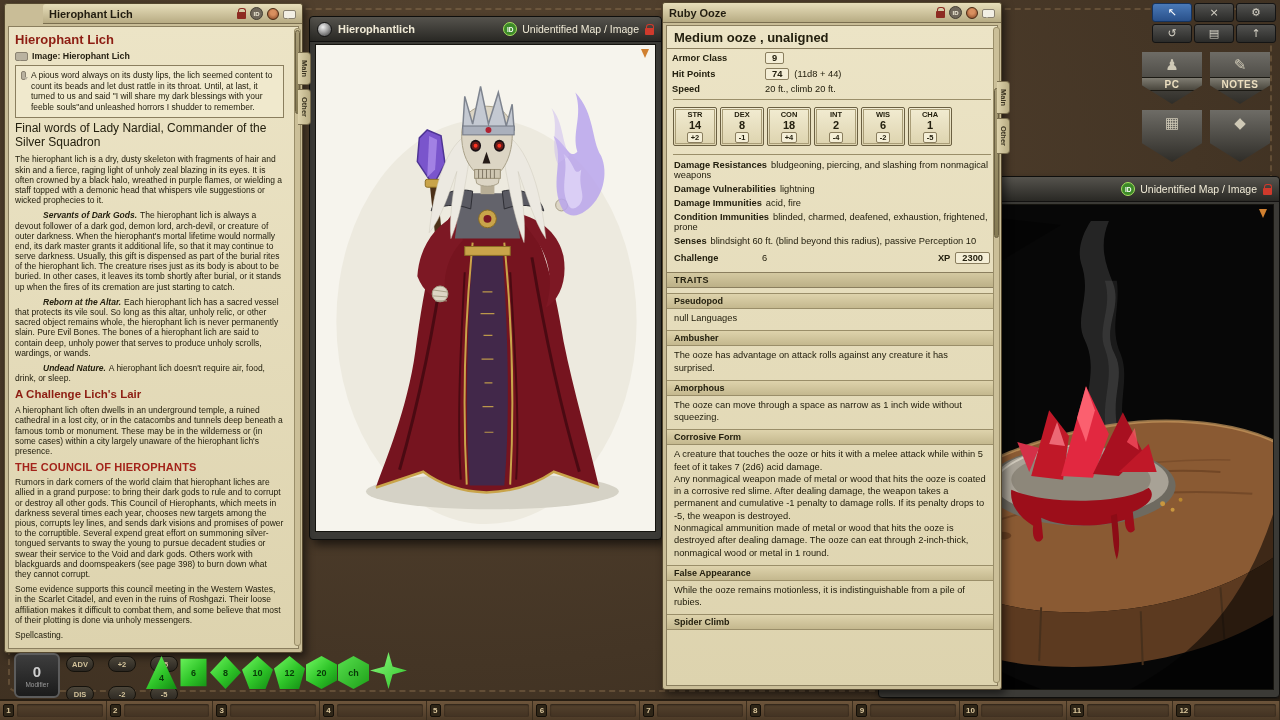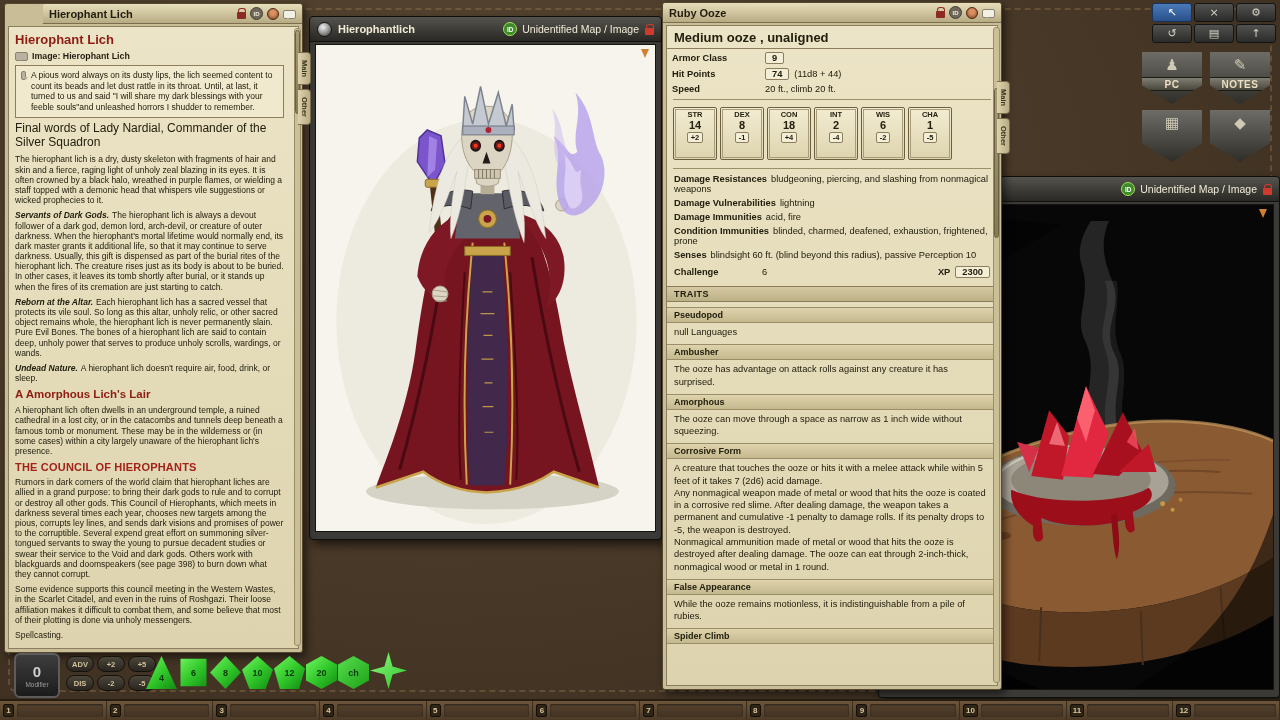--- a/index.html
+++ b/index.html
@@ -58,35 +58,35 @@
   .lich-win .side-tabs { top:48px; right:-9px; }
   h1.red { font-size:13px; color:#8d1d12; margin:1px 0 3px; }
   h2.red { font-size:11.5px; color:#8d1d12; margin:4px 0 3px; }
   h3.red { font-size:11px; color:#a3231a; margin:4px 0 3px; letter-spacing:.2px; }
   .imgrow { display:flex; align-items:center; gap:4px; margin:1px 0 4px; font-weight:bold; font-size:8.8px; color:#221d10; cursor:pointer; }
   .quote { display:flex; gap:5px; border:1px solid #8a7e5e; background:#f0e9cd; padding:4px 5px; margin:2px 0 3px; }
   .quote .qtext { font-size:8.5px; line-height:1.25; }
   .attrib { font-size:12px; margin:0 0 5px; }
   .para { margin:0 0 5px; }
   .para .lead { font-style:italic; }
-  .para .lead:not(:empty) { margin-right:3px; }
+  .para .lead:not(:empty) { margin-right:3px;margin-left:28px; }
 
   
   .ooze-win { left:662px; top:2px; width:340px; height:688px; z-index:3; }
   .ooze-win .pbody { font-size:9.3px; color:#24200f; }
   .ooze-win .side-tabs { top:78px; right:-9px; }
   .typeline { font-weight:bold; font-size:13px; padding:4px 7px 3px; border-bottom:1px solid #8a7e5e; }
   .statrow { display:flex; align-items:center; gap:5px; padding:3px 5px 1px; }
   .statrow .slabel { font-weight:bold; width:88px; }
   .valbox { background:#f4eed6; border:1px solid #8a7e5e; border-radius:2px; padding:0 6px;
     font-weight:bold; min-width:16px; text-align:center; }
   .hr { height:1px; background:#9a8e69; margin:4px 6px 2px; }
   .abil-row { display:flex; gap:3px; padding:5px 6px 4px; }
   .abil { width:44px; border:1px solid #6b6042; outline:1px solid #a99d77; outline-offset:-3px;
-    background:linear-gradient(#f2ecd2,#ddd3ae); border-radius:2px; text-align:center; padding:2px 0 16px; }
+    background:linear-gradient(#f2ecd2,#ddd3ae); border-radius:2px; text-align:center; padding:2px 0 2px; }
   .abil-name { font-size:7.5px; font-weight:bold; }
   .abil-score { font-size:11px; font-weight:bold; line-height:1.1; }
   .abil-mod { display:inline-block; font-size:7.5px; font-weight:bold; border:1px solid #8a7e5e;
     background:#f4eed6; border-radius:2px; padding:0 3px; margin-top:1px; }
   .prop { padding:3px 7px 1px; }
   .prop .prop-label { margin-right:4px; }
   .chalrow { display:flex; align-items:center; padding:5px 7px 3px; }
   .chalrow .slabel { font-weight:bold; width:88px; }
   .chalrow .xplabel { font-weight:bold; margin-left:auto; margin-right:5px; }
   .secbar { margin-top:5px; background:linear-gradient(#d4c9a1,#bcb087); border-top:1px solid #8a7e5e;
@@ -127,21 +127,21 @@
     background:linear-gradient(#807d73,#49463d); border-top:1px solid #1c1a14; border-bottom:1px solid #1c1a14;
     color:#ecdfc0; font-size:10px; font-weight:bold; display:flex; align-items:center; justify-content:center; letter-spacing:.5px; }
 
   
   .modbox { position:absolute; left:14px; top:653px; width:46px; height:45px; z-index:4;
     background:linear-gradient(#3d3d3d,#1b1b1b); border:2px solid #5c5c5c; border-radius:6px;
     display:flex; flex-direction:column; align-items:center; justify-content:center; }
   .modbox .val { font-size:15px; font-weight:bold; color:#cfcfcf; line-height:1; }
   .modbox .lbl { font-size:6.5px; color:#9c9c9c; margin-top:2px; }
   .modbtns { position:absolute; left:66px; top:656px; display:grid; grid-template-columns:repeat(3,28px);
-    grid-auto-rows:16px; gap:3px; z-index:4; }
+    grid-auto-rows:16px; gap:14px; z-index:4; }
   .modbtn { background:linear-gradient(#4c463a,#2a2620); border:1px solid #15120c; border-radius:8px;
     color:#d2c29a; font-size:7.5px; font-weight:bold; display:flex; align-items:center; justify-content:center; }
 
   .dice-row { position:absolute; left:146px; top:652px; display:flex; align-items:flex-end; gap:1px; z-index:4; }
   .die { position:relative; width:31px; height:33px; display:flex; align-items:center; justify-content:center;
     font-size:9px; font-weight:bold; color:#083a08;
     background:linear-gradient(135deg,#72f862 0%,#2ec428 55%,#128a12 100%); }
   .die-d4   { clip-path:polygon(50% 0,100% 100%,0 100%); padding-top:10px; }
   .die-d6   { clip-path:polygon(8% 8%,92% 8%,92% 92%,8% 92%); }
   .die-d8   { clip-path:polygon(50% 0,100% 50%,50% 100%,0 50%); }
@@ -246,21 +246,21 @@
       <div>
 
           <p class="para"><b class="lead"></b><span>The hierophant lich is a dry, dusty skeleton with fragments of hair and skin and a fierce, raging light of unholy zeal blazing in its eyes. It is often crowned by a black halo, wreathed in purple flames, or wielding a staff topped with a demonic head that whispers vile suggestions or wicked prophecies to it.</span></p>
 
           <p class="para"><b class="lead">Servants of Dark Gods.</b><span>The hierophant lich is always a devout follower of a dark god, demon lord, arch-devil, or creature of outer darkness. When the hierophant's mortal lifetime would normally end, its dark master grants it additional life, so that it may continue to serve darkness. Usually, this gift is dispensed as part of the burial rites of the hierophant lich. The creature rises just as its body is about to be buried. In other cases, it leaves its tomb shortly after burial, or it stands up when the fires of its cremation are just starting to catch.</span></p>
 
           <p class="para"><b class="lead">Reborn at the Altar.</b><span>Each hierophant lich has a sacred vessel that protects its vile soul. So long as this altar, unholy relic, or other sacred object remains whole, the hierophant lich is never permanently slain. Pure Evil Bones. The bones of a hierophant lich are said to contain deep, unholy power that serves to produce unholy scrolls, wardings, or wands.</span></p>
 
           <p class="para"><b class="lead">Undead Nature.</b><span>A hierophant lich doesn't require air, food, drink, or sleep.</span></p>
         </div>
-      <h2 class="red">A Amorphous Lich's Lair</h2>
+      <h2 class="red">A Challenge Lich's Lair</h2>
       <p class="para">A hierophant lich often dwells in an underground temple, a ruined cathedral in a lost city, or in the catacombs and tunnels deep beneath a famous tomb or monument. These may be in the wilderness or (in some cases) within a city largely unaware of the hierophant lich's presence.</p>
       <h3 class="red">THE COUNCIL OF HIEROPHANTS</h3>
       <div>
 
           <p class="para"><b class="lead"></b><span>Rumors in dark corners of the world claim that hierophant liches are allied in a grand purpose: to bring their dark gods to rule and to corrupt or destroy all other gods. This Council of Hierophants, which meets in darkness several times each year, chooses new targets among the pious, corrupts ley lines, and sends dark visions and promises of power to the corruptible. Several expend great effort on summoning silver-tongued servants to sway the young to pursue decadent studies or swear their service to the Void and dark gods. Others work with blackguards and doomspeakers (see page 398) to burn down what they cannot corrupt.</span></p>
 
           <p class="para"><b class="lead"></b><span>Some evidence supports this council meeting in the Western Wastes, in the Scarlet Citadel, and even in the ruins of Roshgazi. Their loose affiliation makes it difficult to combat them, and some believe that most of their plotting is done via unholy messengers.</span></p>
 
           <p class="para"><b class="lead"></b><span>Spellcasting.</span></p>
         </div>

